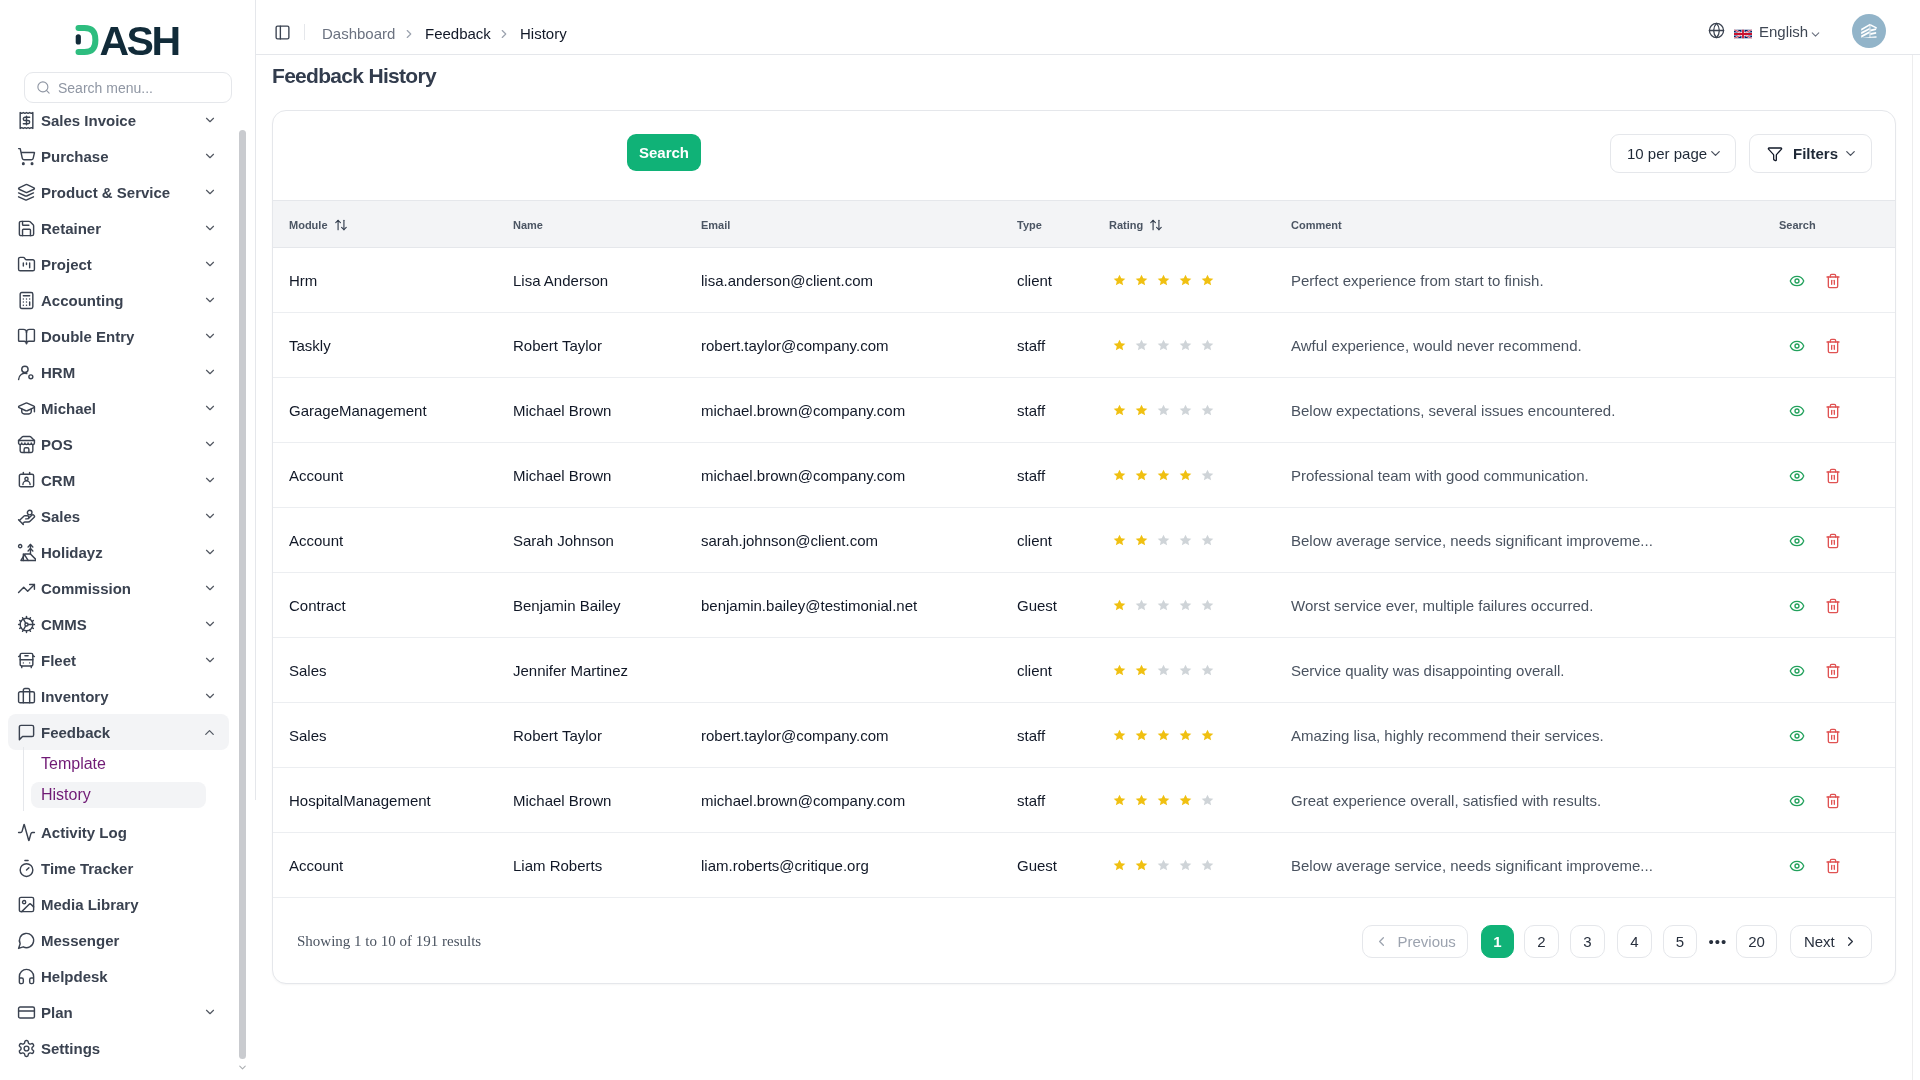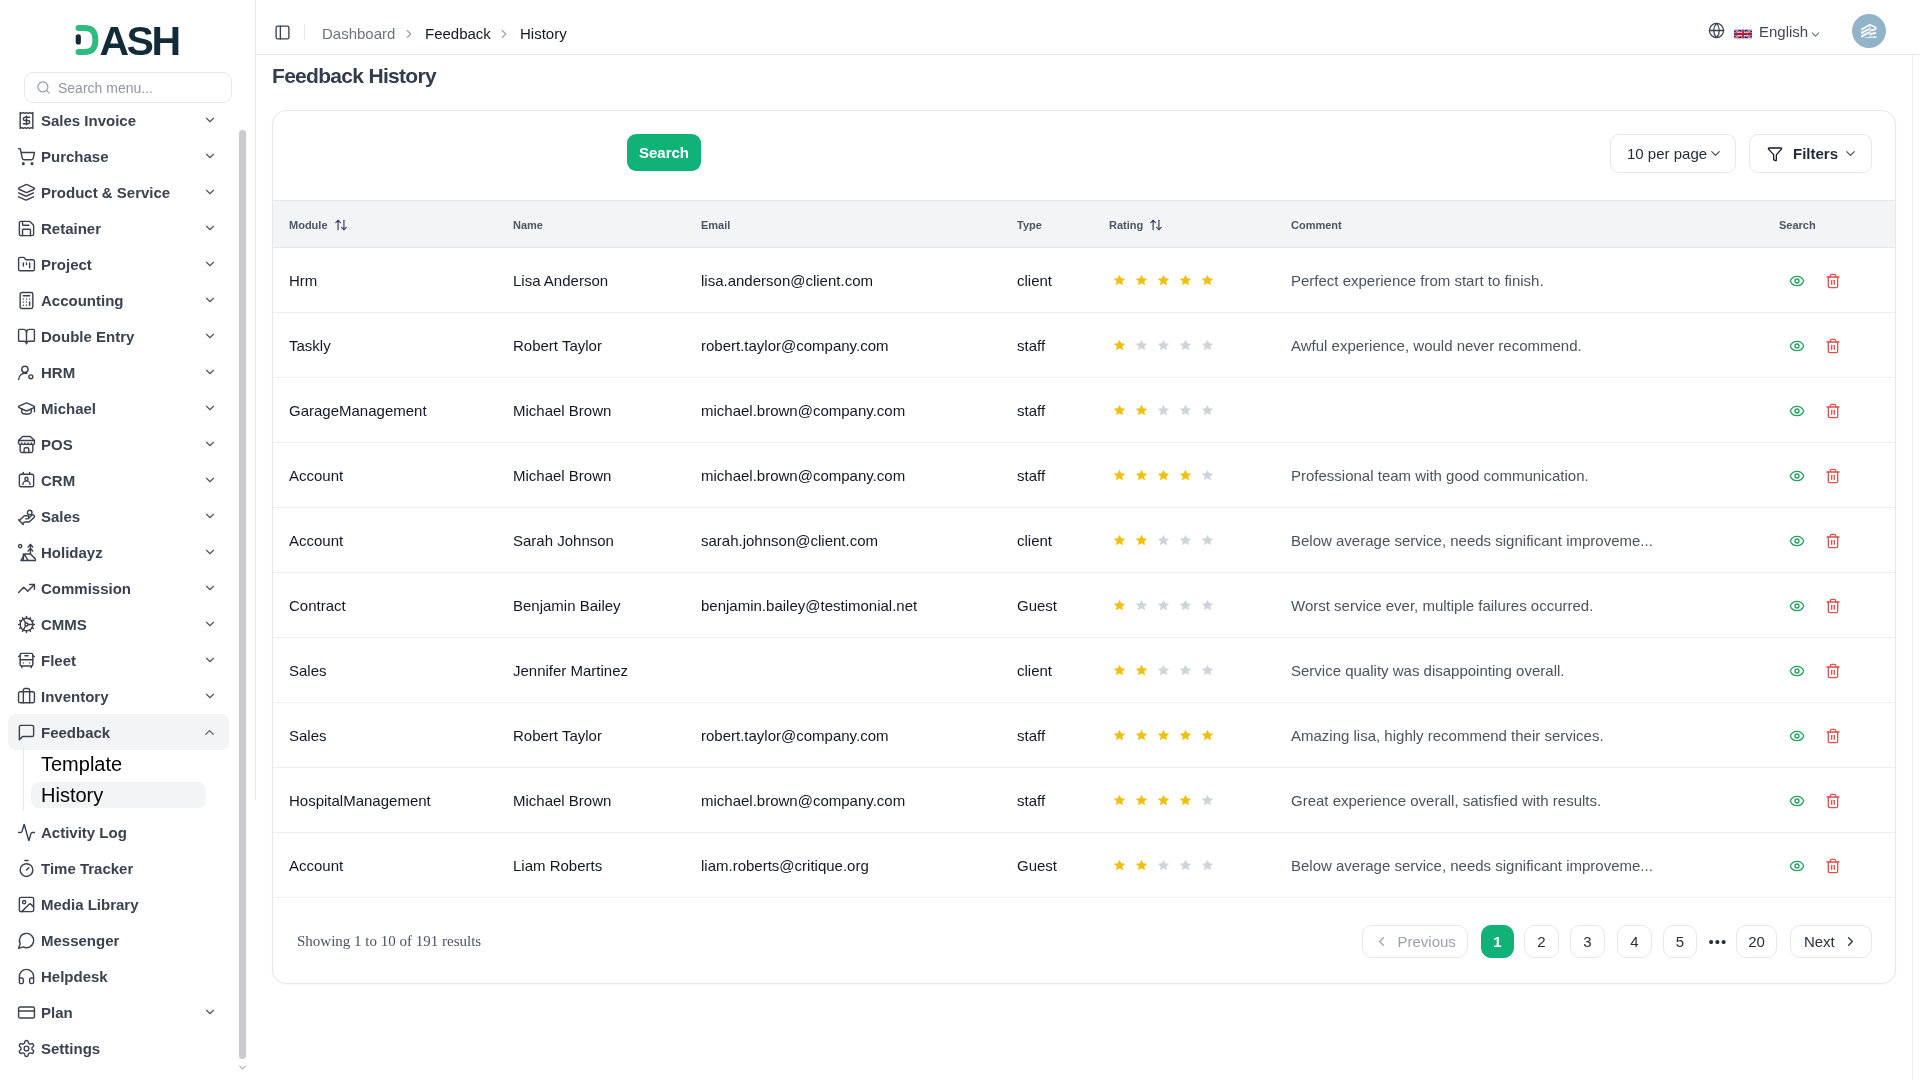--- a/index.html
+++ b/index.html
@@ -12,21 +12,21 @@
  border-radius:9px;display:flex;align-items:center;color:#8f96a3;font-size:14px;}
 #sbsearch svg{margin:0 7px 0 11px;}
 #menu{position:absolute;left:0;top:102px;width:256px;}
 .mi{position:absolute;left:8px;width:221px;height:36px;display:flex;align-items:center;
  color:#3a4250;font-size:15px;border-radius:8px;}
 .mi svg.mic{position:absolute;left:9px;color:#3a4250;}
 .mi .lbl{position:absolute;left:33px;white-space:nowrap;font-weight:bold;}
 .mi svg.chv{position:absolute;right:12px;color:#525862;}
 .mi.active{background:#f3f4f6;font-weight:bold;}
 .sub{position:absolute;left:31px;width:175px;height:26px;display:flex;align-items:center;
- color:#000000;font-size:20px;border-radius:8px;padding-left:10px;}
+ color:#701a75;font-size:16px;border-radius:8px;padding-left:10px;}
 .sub.active{background:#f3f4f6;}
 #subline{position:absolute;left:23px;width:1px;background:#e5e7eb;}
 
 #sbscroll{position:absolute;left:239px;top:130px;width:7px;height:929px;background:#c9cbcf;border-radius:4px;}
 #sbarrow{position:absolute;left:237px;top:1059px;color:#aaadb0;}
 
 #topbar{position:absolute;left:256px;top:0;width:1664px;height:55px;background:#fff;
  border-bottom:1px solid #e5e7eb;}
 #panelbtn{position:absolute;left:274px;top:24px;color:#3a4250;}
 #tbdiv{position:absolute;left:304px;top:24px;width:1px;height:16px;background:#e5e7eb;}
@@ -294,20 +294,21 @@
               <path d="M12 2.6l2.8 5.96 6.5.57-4.93 4.28 1.47 6.36L12 16.4l-5.84 3.37 1.47-6.36L2.7 9.13l6.5-.57z"></path>
             </svg>
           </span>
           <span class="se">
             <svg width="15" height="15" viewBox="0 0 24 24" fill="currentColor">
               <path d="M12 2.6l2.8 5.96 6.5.57-4.93 4.28 1.47 6.36L12 16.4l-5.84 3.37 1.47-6.36L2.7 9.13l6.5-.57z"></path>
             </svg>
           </span>
         </span>
       </div>
+      <div class="td comment" style="left:1018px">Below expectations, several issues encountered.</div>
       <div class="td acteye" style="left:1516px">
         <svg class="" style="" width="16" height="16" viewBox="0 0 24 24" fill="none" stroke="currentColor" stroke-width="2.00" stroke-linecap="round" stroke-linejoin="round">
           <path d="M2.06 12.35a1 1 0 0 1 0-.7 10.75 10.75 0 0 1 19.88 0 1 1 0 0 1 0 .7 10.75 10.75 0 0 1-19.88 0"></path>
           <circle cx="12" cy="12" r="3"></circle>
         </svg>
       </div>
       <div class="td acttrash" style="left:1552px">
         <svg class="" style="" width="16" height="16" viewBox="0 0 24 24" fill="none" stroke="currentColor" stroke-width="2.00" stroke-linecap="round" stroke-linejoin="round">
           <path d="M3 6h18"></path>
           <path d="M19 6v14a2 2 0 0 1-2 2H7a2 2 0 0 1-2-2V6"></path>

